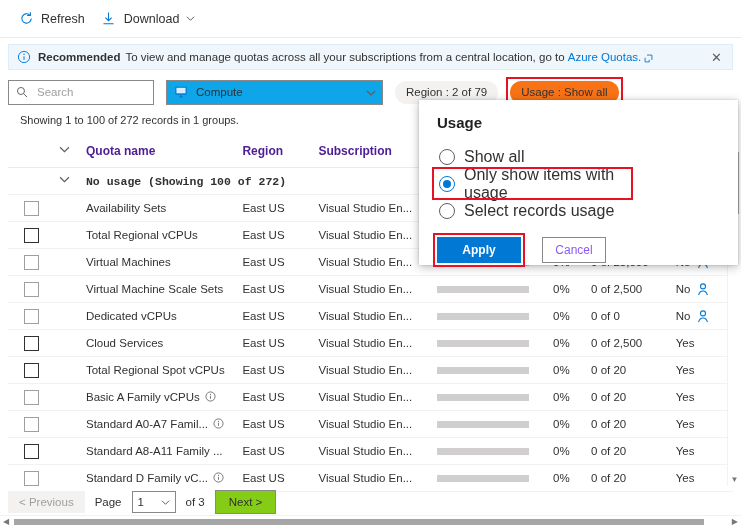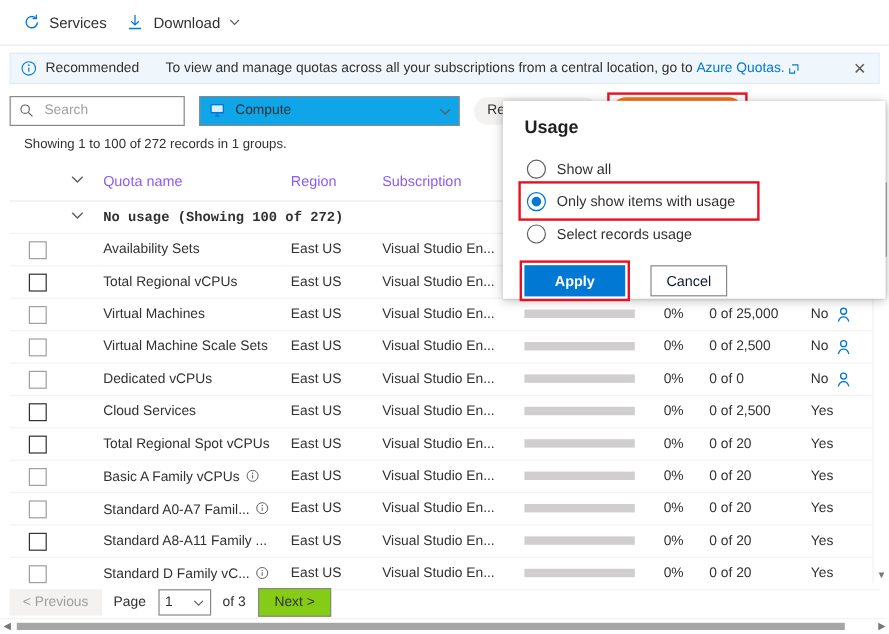--- a/index.html
+++ b/index.html
@@ -48,21 +48,21 @@
     background: #eff6fc;
     border: 1px solid #deecf9;
     height: 26px;
     display: flex; align-items: center;
     padding: 0 8px;
     box-sizing: border-box;
     font-size: 11.5px;
     color: #323130;
   }
   .infobar .i-ico { width:14px; height:14px; margin-right:7px; flex:none; }
-  .infobar b { font-weight: 400; margin-right: 22px; }
+  .infobar b { font-weight: 700; margin-right: 5px; }
   .infobar .link { color:#0078d4; cursor:pointer; }
   .ext-ico { display:inline-block; width:9px; height:9px; margin-left:3px; vertical-align: 0px;}
   .infobar .spacer { flex: 1 1 auto; }
   .close-x { cursor:pointer; color:#605e5c; font-size:13px; line-height:1; padding:2px 2px; }
 
   
   .filterrow {
     margin: 9px 8px 0 8px;
     display: flex; align-items: center; gap: 12px;
     height: 26px;
@@ -107,21 +107,21 @@
   }
 
   
   .tablewrap {
     position: absolute;
     left: 8px; right: 8px;
     top: 138px; bottom: 42px;
   }
   table.grid { width: 100%; border-collapse: collapse; table-layout: fixed; }
   table.grid th {
-    font-weight: 400; font-size: 12px; color:#8b5cf6;
+    font-weight: 700; font-size: 12px; color:#4c1d95;
     text-align: left; padding: 6px 4px 9px 4px;
     border-bottom: 1px solid #edebe9;
     white-space: nowrap; overflow: hidden;
   }
   table.grid td {
     font-size: 11.5px; color:#323130;
     padding: 0 4px; height: 26px;
     border-bottom: 1px solid #f3f2f1;
     white-space: nowrap; overflow: hidden;
   }
@@ -216,35 +216,34 @@
     position:absolute; right: 8px; top: 103px;
     width: 86px; height: 25px;
     border: 1px solid #8a8886; background:#fff;
     display:flex; align-items:center; justify-content:flex-end;
     padding: 0 7px; box-sizing:border-box; cursor:pointer;
   }
 
   
   .flyout {
     position: absolute;
-    left: 419px; top: 84px;
+    left: 419px; top: 100px;
     width: 319px; height: 165px;
     background: #fff;
     box-shadow: 0 2px 9px rgba(0,0,0,.28), 0 0 2px rgba(0,0,0,.18);
     box-sizing: border-box;
     padding: 14px 18px 0 18px;
   }
   .flyout h3 {
     margin: 0 0 12px 0; font-size: 15px; font-weight: 600; color:#201f1e;
   }
   .radio-row {
     display: flex; align-items: center;
-    height: 27px; cursor: pointer; font-size: 12px;
+    height: 27px; cursor: pointer; font-size: 16px;
     padding-left: 2px;
-    text-align: center;
   }
   .radio-row.sel-hl {
     outline: 2.5px solid #e81123;
     outline-offset: 1px;
     margin-left: -2px; padding-left: 4px;
     width: 195px; box-sizing: border-box;
   }
   .radio {
     width: 16px; height: 16px; border-radius: 50%;
     border: 1px solid #605e5c; box-sizing: border-box;
@@ -257,39 +256,39 @@
     width:8px; height:8px; border-radius:50%; background:#0078d4;
   }
   .btnrow { display:flex; align-items:flex-end; gap: 21px; margin-top: 13px; }
   .btn-apply {
     background:#0078d4; color:#fff; border:none;
     height: 26px; width: 84px; font-size: 12px; font-weight: 600;
     font-family: inherit; cursor:pointer;
   }
   .btn-apply-wrap { outline: 2.5px solid #e81123; outline-offset: 2px; display:inline-block; line-height:0;}
   .btn-cancel {
-    background:#fff; color:#0f172a; border:1px solid #8a8886;
+    background:#fff; color:#8b5cf6; border:1px solid #8a8886;
     height: 26px; width: 64px; font-size: 12px;
     font-family: inherit; cursor:pointer;
   }
 </style>
 </head>
 <body>
 
 <div class="toolbar">
 
 
   <div class="tb-cmd">
     <span class="tb-ico">
       <svg width="15" height="15" viewBox="0 0 16 16">
           <path d="M13 8a5 5 0 1 1-1.7-3.8" fill="none" stroke="#0078d4" stroke-width="1.2"></path>
           <path d="M12.1 1.4v3.4H8.7" fill="none" stroke="#0078d4" stroke-width="1.2"></path>
         </svg>
     </span>
-    <span>Services</span>
+    <span>Refresh</span>
   </div>
 
   <div class="tb-cmd">
     <span class="tb-ico">
       <svg width="15" height="15" viewBox="0 0 16 16">
           <path d="M8 1.6v8.4M4.6 7.1L8 10.4l3.4-3.3M2.6 13.6h10.8" fill="none" stroke="#0078d4" stroke-width="1.15"></path>
         </svg>
     </span>
     <span>Download</span>
     <span class="caret">

